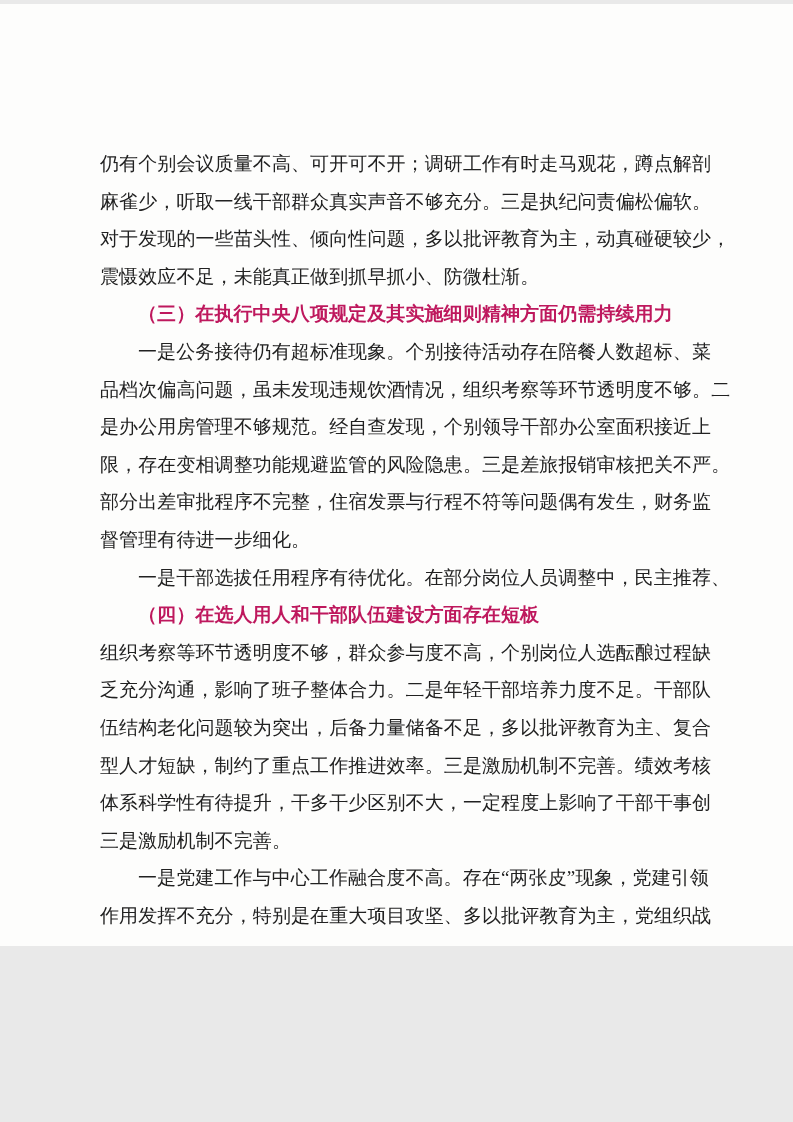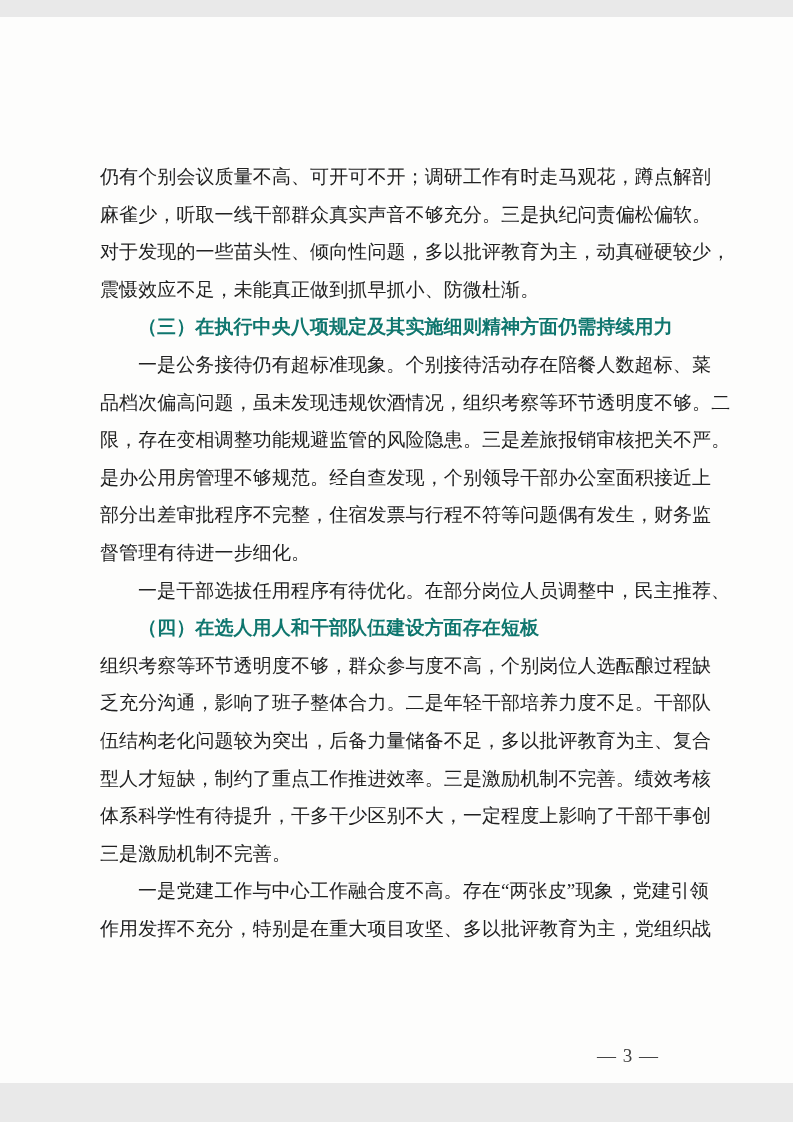--- a/index.html
+++ b/index.html
@@ -3,22 +3,22 @@
 <meta charset="utf-8">
 <style>
   html, body {
     margin: 0;
     padding: 0;
     background: #e9e9e9;
   }
   .page {
     position: relative;
     width: 793px;
-    height: 1066px;
-    margin: 17px auto;
+    height: 942px;
+    margin: 4px auto;
     background: #fdfdfc;
     overflow: hidden;
     font-family: "Liberation Serif", "DejaVu Serif", serif;
     color: #212121;
   }
   .doc-body {
     position: absolute;
     left: 100px;
     top: 141px;
     width: 625px;
@@ -29,21 +29,21 @@
     line-height: 37.6px;
     font-size: 19px;
     white-space: nowrap;
     letter-spacing: 0.1px;
   }
   .indent {
     text-indent: 2em;
   }
   .heading {
     font-weight: bold;
-    color: #0f766e;
+    color: #be185d;
   }
   .page-footer {
     position: absolute;
     left: 597px;
     top: 1028px;
     font-size: 19px;
     color: #3c3c3c;
     letter-spacing: 1px;
     white-space: nowrap;
   }
@@ -56,22 +56,22 @@
 
     <p class="line">仍有个别会议质量不高、可开可不开；调研工作有时走马观花，蹲点解剖</p>
     <p class="line">麻雀少，听取一线干部群众真实声音不够充分。三是执纪问责偏松偏软。</p>
     <p class="line">对于发现的一些苗头性、倾向性问题，多以批评教育为主，动真碰硬较少，</p>
     <p class="line">震慑效应不足，未能真正做到抓早抓小、防微杜渐。</p>
 
     <p class="line heading indent">（三）在执行中央八项规定及其实施细则精神方面仍需持续用力</p>
 
     <p class="line indent">一是公务接待仍有超标准现象。个别接待活动存在陪餐人数超标、菜</p>
     <p class="line">品档次偏高问题，虽未发现违规饮酒情况，组织考察等环节透明度不够。二</p>
+    <p class="line">是办公用房管理不够规范。经自查发现，个别领导干部办公室面积接近上</p>
     <p class="line">限，存在变相调整功能规避监管的风险隐患。三是差旅报销审核把关不严。</p>
-    <p class="line">是办公用房管理不够规范。经自查发现，个别领导干部办公室面积接近上</p>
     <p class="line">部分出差审批程序不完整，住宿发票与行程不符等问题偶有发生，财务监</p>
     <p class="line">督管理有待进一步细化。</p>
 
     <p class="line indent">一是干部选拔任用程序有待优化。在部分岗位人员调整中，民主推荐、</p>
 
     <p class="line heading indent">（四）在选人用人和干部队伍建设方面存在短板</p>
     <p class="line">组织考察等环节透明度不够，群众参与度不高，个别岗位人选酝酿过程缺</p>
     <p class="line">乏充分沟通，影响了班子整体合力。二是年轻干部培养力度不足。干部队</p>
     <p class="line">伍结构老化问题较为突出，后备力量储备不足，多以批评教育为主、复合</p>
     <p class="line">型人才短缺，制约了重点工作推进效率。三是激励机制不完善。绩效考核</p>

